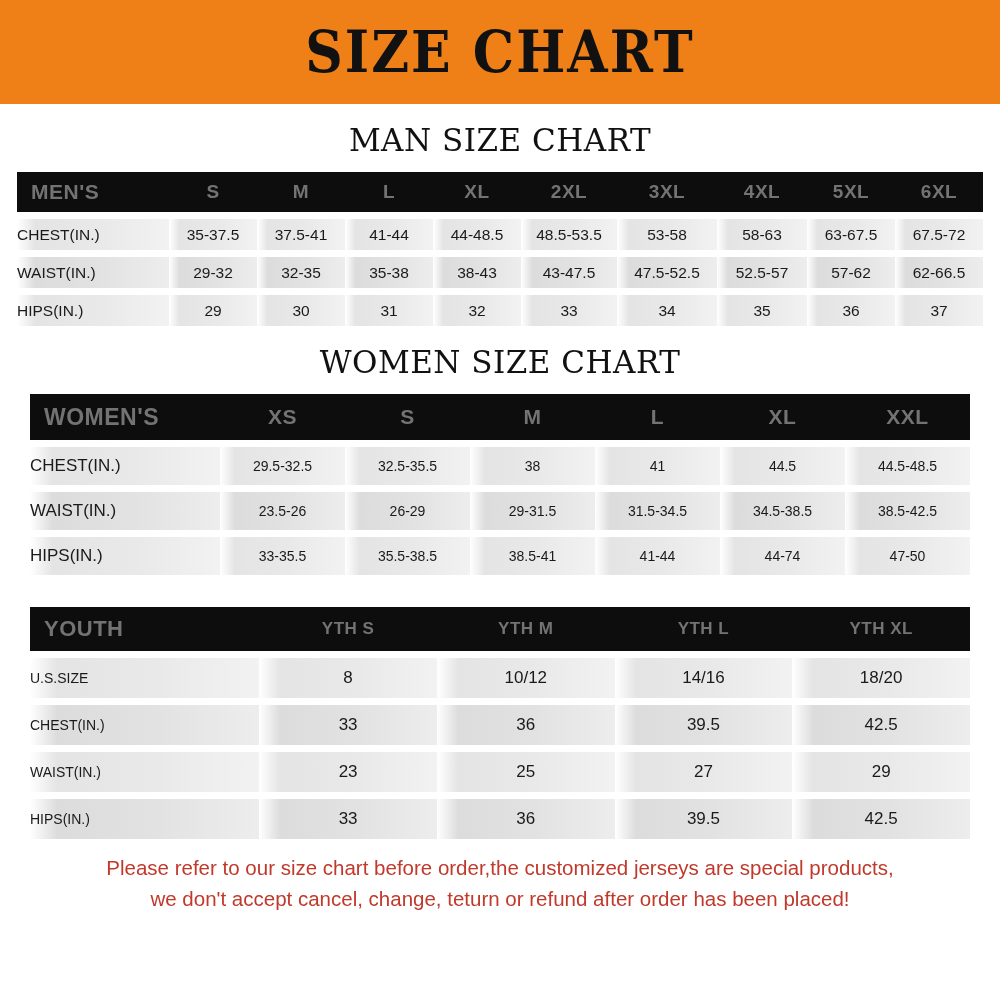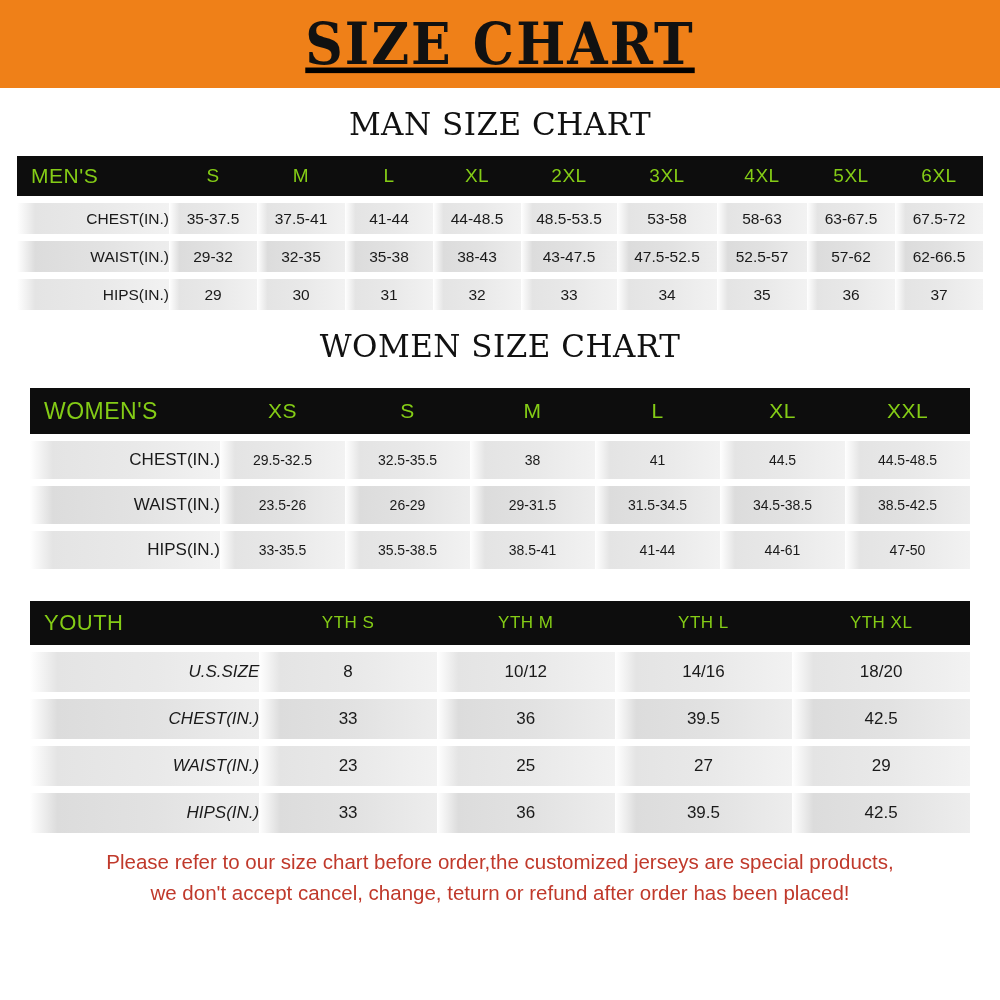--- a/index.html
+++ b/index.html
@@ -12,26 +12,25 @@
   .page {
     width: 1000px; height: 1000px;
     position: relative;
     background: #ffffff;
     overflow: hidden;
   }
 
   
   .banner {
     width: 1000px;
-    height: 88px;
+    height: 104px;
     background: #ef8018;
     display: flex;
     align-items: center;
     justify-content: center;
-    text-decoration: underline;
   }
   .banner-title {
     font-family: "DejaVu Serif", serif;
     font-weight: bold;
     font-size: 52px;
     letter-spacing: 2px;
     color: #111111;
     line-height: 1;
     transform: scaleY(1.12);
   }
@@ -53,57 +52,57 @@
     table-layout: fixed;
   }
   .table td, .table th {
     padding: 0;
     text-align: center;
     vertical-align: middle;
     font-weight: normal;
   }
   .hdr-row td {
     background: #0d0d0d;
-    color: #84cc16;
-    font-weight: normal;
+    color: #737373;
+    font-weight: bold;
     height: 40px;
     font-size: 19px;
     letter-spacing: 0.5px;
   }
   .hdr-row td.label {
     text-align: left;
     padding-left: 14px;
     font-size: 21px;
   }
   .body-row td {
     height: 31px;
     font-size: 15.5px;
     color: #1a1a1a;
     background: linear-gradient(to right, #ffffff 0%, #e4e4e4 12%, #e9e9e9 55%, #f2f2f2 100%);
   }
   .body-row td.label {
-    text-align: right;
+    text-align: left;
     font-size: 15.5px;
     color: #1a1a1a;
   }
   .body-row.alt td {
     background: linear-gradient(to right, #ffffff 0%, #dcdcdc 12%, #e2e2e2 55%, #ededed 100%);
   }
   .gap-row td { height: 7px; background: #ffffff; }
 
   
   .tbl-women .hdr-row td { height: 46px; font-size: 21px; }
   .tbl-women .hdr-row td.label { font-size: 23px; }
   .tbl-women .body-row td { height: 38px; font-size: 14px; }
   .tbl-women .body-row td.label { font-size: 17px; }
 
   .tbl-youth .hdr-row td { height: 44px; font-size: 17px; }
   .tbl-youth .hdr-row td.label { font-size: 22px; }
   .tbl-youth .body-row td { height: 40px; font-size: 17px; }
-  .tbl-youth .body-row td.label { font-size: 17px; font-style: italic; }
+  .tbl-youth .body-row td.label { font-size: 14px; }
 
   
   .footer-note {
     color: #c0392b;
     font-size: 20.5px;
     line-height: 1.5;
     text-align: center;
     padding: 0 18px;
   }
   .footer-note div { white-space: nowrap; }
@@ -193,21 +192,21 @@
           <td>35</td>
           <td>36</td>
           <td>37</td>
         </tr>
       </tbody>
   </table>
 
   <div class="spacer-a"></div>
 
   <div class="section-title">WOMEN SIZE CHART</div>
-  <table class="table tbl-women" style="width:940px; margin-top:24px;">
+  <table class="table tbl-women" style="width:940px; margin-top:14px;">
     <colgroup>
       <col style="width:190px">
         <col style="width:125px">
         <col style="width:125px">
         <col style="width:125px">
       <col style="width:125px">
         <col style="width:125px">
         <col style="width:125px">
     </colgroup>
     <tbody id="women-body">
@@ -246,21 +245,21 @@
         </tr>
         <tr class="gap-row">
           <td colspan="7"></td>
         </tr>
         <tr class="body-row">
           <td class="label">HIPS(IN.)</td>
           <td>33-35.5</td>
           <td>35.5-38.5</td>
           <td>38.5-41</td>
           <td>41-44</td>
-          <td>44-61</td>
+          <td>44-74</td>
           <td>47-50</td>
         </tr>
       </tbody>
   </table>
 
   <div class="spacer-a"></div>
 
   <table class="table tbl-youth" style="width:940px; margin-top:14px;">
     <colgroup>
       <col style="width:200px">

